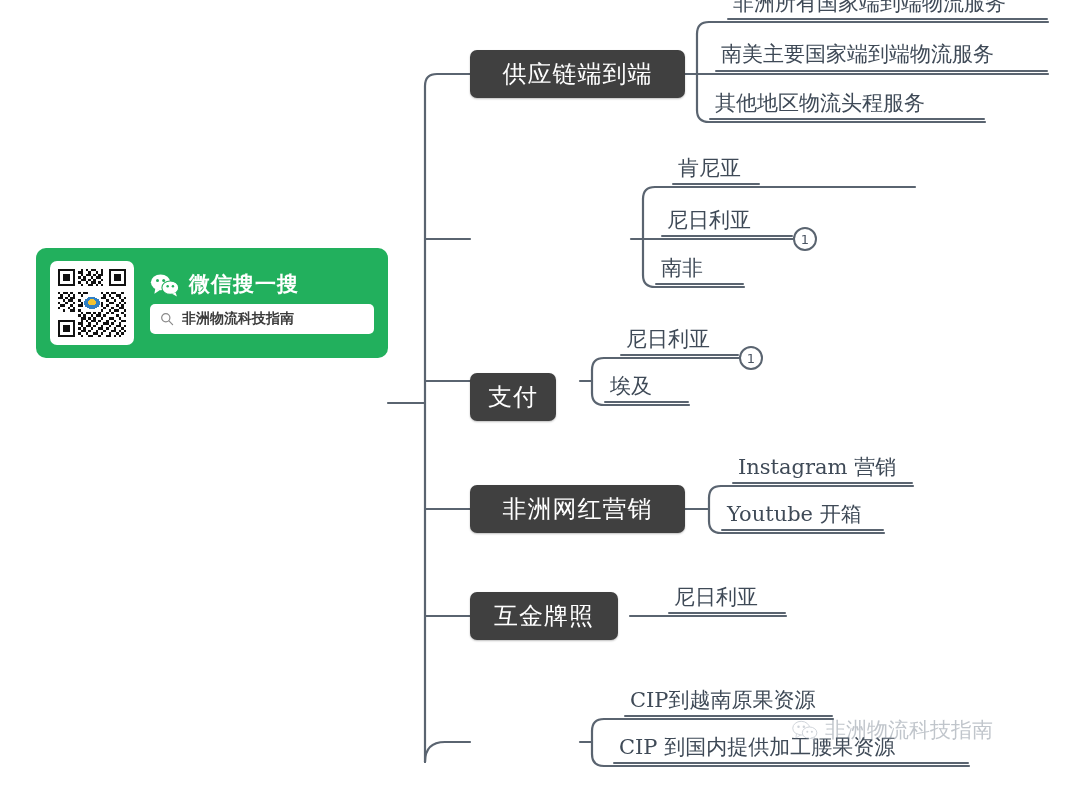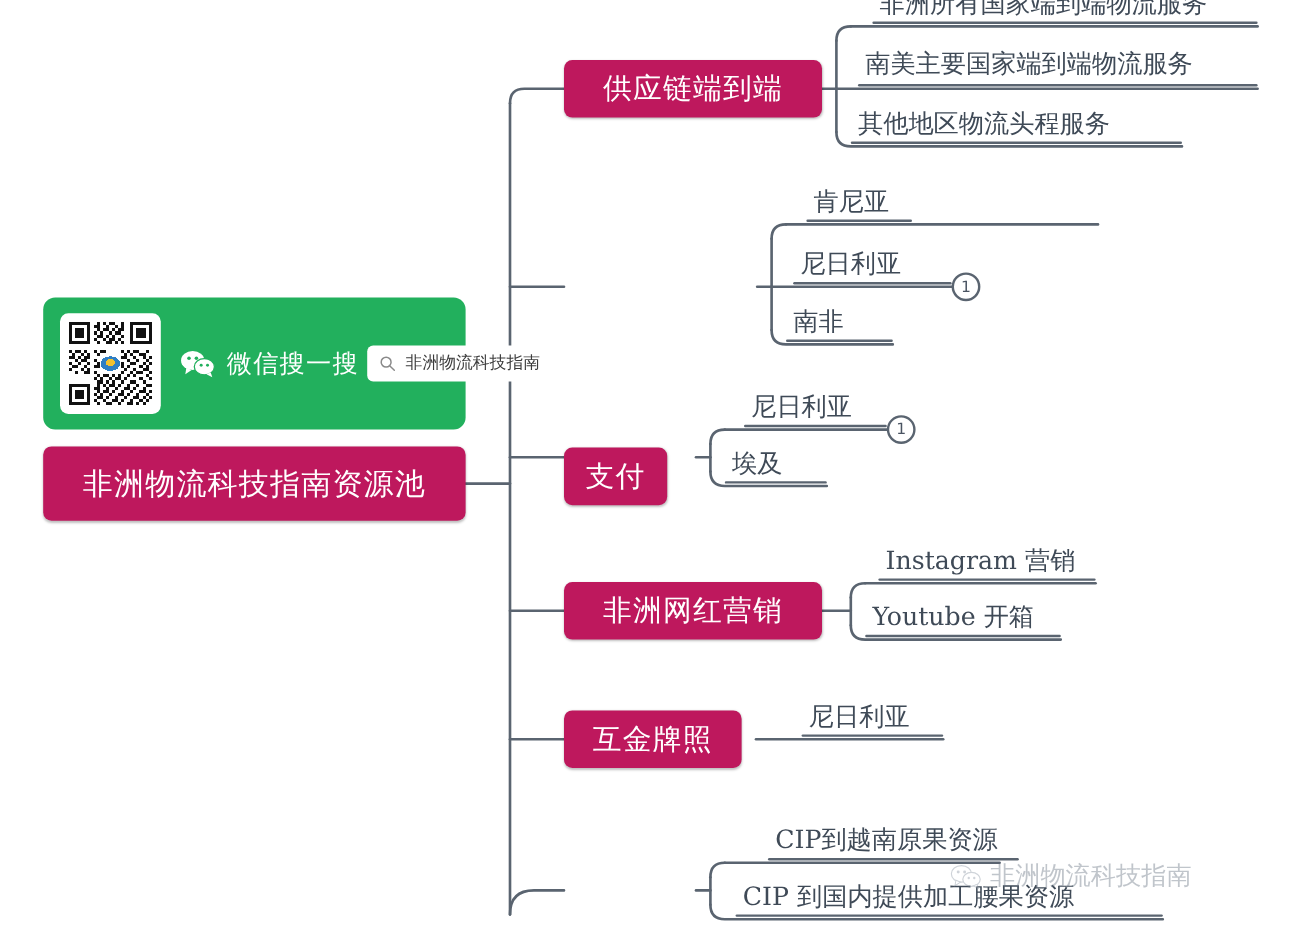--- a/index.html
+++ b/index.html
@@ -22,40 +22,40 @@
   .wechat-card{
     left:36px;top:248px;width:352px;height:110px;
     background:#22b05d;border-radius:10px;z-index:4;
     display:flex;align-items:center;box-sizing:border-box;padding:0 14px;
   }
   .qr{
     width:84px;height:84px;background:#fff;border-radius:7px;
     display:flex;align-items:center;justify-content:center;flex:0 0 auto;
   }
   .qr svg{display:block;}
-  .wechat-right{flex:1;margin-left:16px;display:flex;flex-direction:row;justify-content:space-between;gap:7px;}
+  .wechat-right{flex:1;margin-left:16px;display:flex;flex-direction:column;justify-content:space-between;gap:7px;font-weight:bold;}
   .wechat-head{display:flex;align-items:center;gap:9px;}
   .wx-logo{width:30px;height:24px;flex:0 0 auto;}
   .wechat-title{
     color:#ffffff;font-size:21px;letter-spacing:1px;line-height:1;
     font-family:"DejaVu Sans",sans-serif;white-space:nowrap;
   }
   .search-box{
     background:#ffffff;border-radius:5px;height:30px;
     display:flex;align-items:center;padding:0 10px;gap:8px;
   }
   .search-box .mag{width:14px;height:14px;flex:0 0 auto;}
   .search-text{
     font-size:14px;color:#3c3c3c;white-space:nowrap;
     font-family:"DejaVu Sans",sans-serif;
   }
 
   
   .node{
-    background:#be185d;border-radius:7px;color:#fff;
+    background:#404040;border-radius:7px;color:#fff;
     display:flex;align-items:center;justify-content:center;
     font-family:"DejaVu Sans",sans-serif;
     box-sizing:border-box;white-space:nowrap;z-index:4;
     box-shadow:0 1px 2px rgba(0,0,0,.25);
   }
   .node.root{left:36px;top:372px;width:352px;height:62px;font-size:25px;letter-spacing:1px;}
   .node.branch{height:48px;font-size:24px;letter-spacing:1px;padding:0 16px;}
 
   
   .leaf{
@@ -340,21 +340,20 @@
           <svg viewBox="0 0 16 16" width="14" height="14">
             <circle cx="6.6" cy="6.6" r="4.7" fill="none" stroke="#8a8a8a" stroke-width="1.4"></circle>
             <line x1="10.2" y1="10.2" x2="14.4" y2="14.4" stroke="#8a8a8a" stroke-width="1.4" stroke-linecap="round"></line>
           </svg>
         </span>
         <span class="search-text">非洲物流科技指南</span>
       </div>
     </div>
   </div>
 
-  <div class="abs node root">非洲物流科技指南资源池</div>
 
   <div class="abs node branch" style="left:470px;top:50px;width:215px;">供应链端到端</div>
   <div class="abs node branch" style="left:470px;top:357px;width:86px;margin-top:16px;">支付</div>
   <div class="abs node branch" style="left:470px;top:485px;width:215px;font-family:Liberation Serif, serif;">非洲网红营销</div>
   <div class="abs node branch" style="left:470px;top:592px;width:148px;">互金牌照</div>
 
   <div class="abs leaf" style="left:727px;top:-8px;width:321px;">
     <span class="txt">非洲所有国家端到端物流服务</span>
     <span class="rule"></span>
   </div>
@@ -398,21 +397,21 @@
   <div class="abs leaf" style="left:721px;top:503px;width:163px;">
     <span class="txt">Youtube 开箱</span>
     <span class="rule"></span>
   </div>
 
   <div class="abs leaf" style="left:668px;top:586px;width:118px;">
     <span class="txt">尼日利亚</span>
     <span class="rule"></span>
   </div>
 
-  <div class="abs leaf" style="left:624px;top:689px;width:209px;margin-left:16px;">
+  <div class="abs leaf" style="left:624px;top:689px;width:209px;">
     <span class="txt">CIP到越南原果资源</span>
     <span class="rule"></span>
   </div>
   <div class="abs leaf" style="left:613px;top:736px;width:356px;">
     <span class="txt">CIP 到国内提供加工腰果资源</span>
     <span class="rule"></span>
   </div>
 
   <div class="abs watermark">
     <span class="wm-logo">

